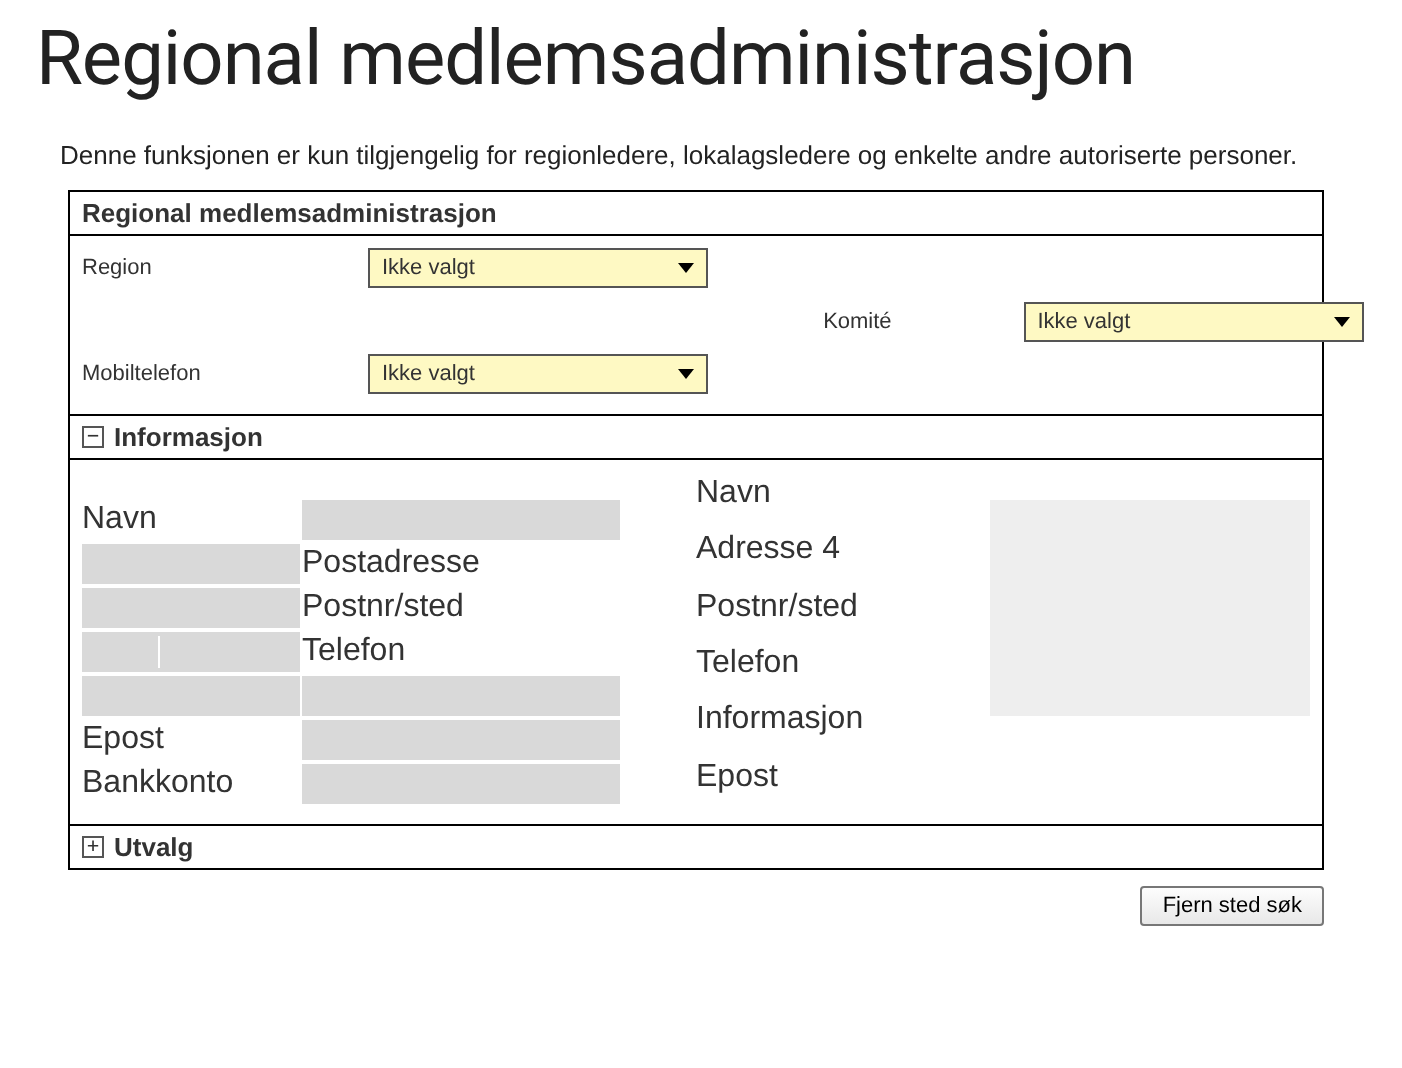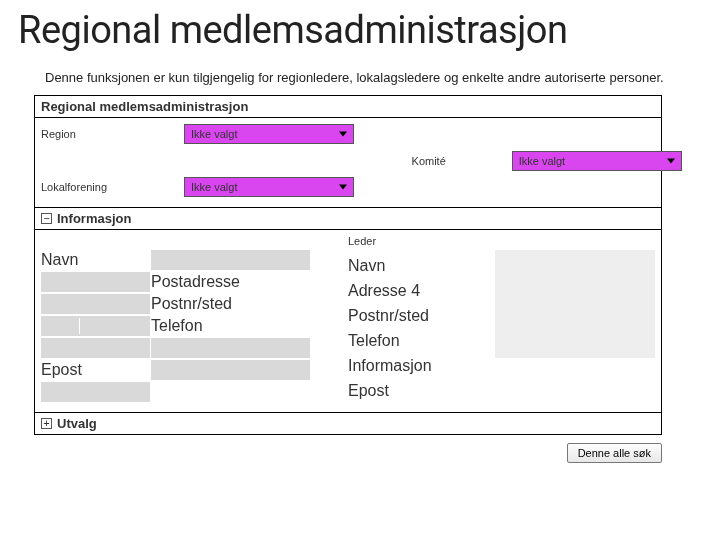--- a/index.html
+++ b/index.html
@@ -12,21 +12,21 @@
   }
   .page-title {
     font-family: 'Segoe UI', Roboto, Arial, sans-serif;
     font-size: 38px;
     font-weight: 400;
     color: #222;
     margin: 8px 0 18px 18px;
     letter-spacing: -0.5px;
   }
   .intro {
-    margin: 0 0 10px 45px;
+    margin: 0 0 10px 30px;
     font-size: 13px;
     font-family: Verdana, Arial, sans-serif;
     color: #222;
     max-width: 630px;
   }
   .panel {
     margin-left: 34px;
     width: 628px;
     border: 1px solid #000;
   }
@@ -50,21 +50,21 @@
     align-items: center;
     gap: 33px;
   }
   .filters-col.left { flex: 0 0 55%; }
   .filters-col.right { flex: 1; grid-template-columns: 100px 170px; text-align: center; }
   .filters label { font-size: 11px; }
   .select {
     position: relative;
     height: 20px;
     border: 1px solid #555;
-    background: #d946ef;
+    background: #fef9c3;
     font-size: 11px;
     padding: 2px 22px 2px 6px;
     cursor: pointer;
     display: flex;
     align-items: center;
   }
   .select .caret {
     position: absolute;
     right: 6px;
     top: 50%;
@@ -172,21 +172,21 @@
 
   <div class="panel-header">Regional medlemsadministrasjon</div>
 
   <div class="filters">
     <div class="filters-col left">
       <label>Region</label>
       <div class="select">
         <span>Ikke valgt</span>
         <span class="caret"></span>
       </div>
-      <label>Lokalforening</label>
+      <label>Mobiltelefon</label>
       <div class="select">
         <span>Ikke valgt</span>
         <span class="caret"></span>
       </div>
     </div>
     <div class="filters-col right">
       <label>Komité</label>
       <div class="select">
         <span>Ikke valgt</span>
         <span class="caret"></span>
@@ -214,25 +214,25 @@
       <div class="field postnr"></div>
 
       <div class="lbl">Telefon</div>
       <div class="field"></div>
 
       <div class="field"></div>
 
       <div class="lbl">Epost</div>
       <div class="field"></div>
 
+      <div class="lbl">Bankkonto</div>
       <div class="field"></div>
     </div>
 
     <div class="info-col right">
-      <div class="leder-title">Leder</div>
 
       <div class="lbl">Navn</div>
         <div></div>
       <div class="lbl">Adresse 4</div>
         <div></div>
       <div class="lbl">Postnr/sted</div>
         <div></div>
       <div class="lbl">Telefon</div>
         <div></div>
       <div class="lbl">Informasjon</div>
@@ -246,14 +246,14 @@
   </div>
 
   <div class="section-header bordered-top last">
     <span class="toggle-box">+</span>
     <span>Utvalg</span>
   </div>
 
 </div>
 
 <div class="footer">
-  <button class="btn">Denne alle søk</button>
+  <button class="btn">Fjern sted søk</button>
 </div>
 
 </body></html>

